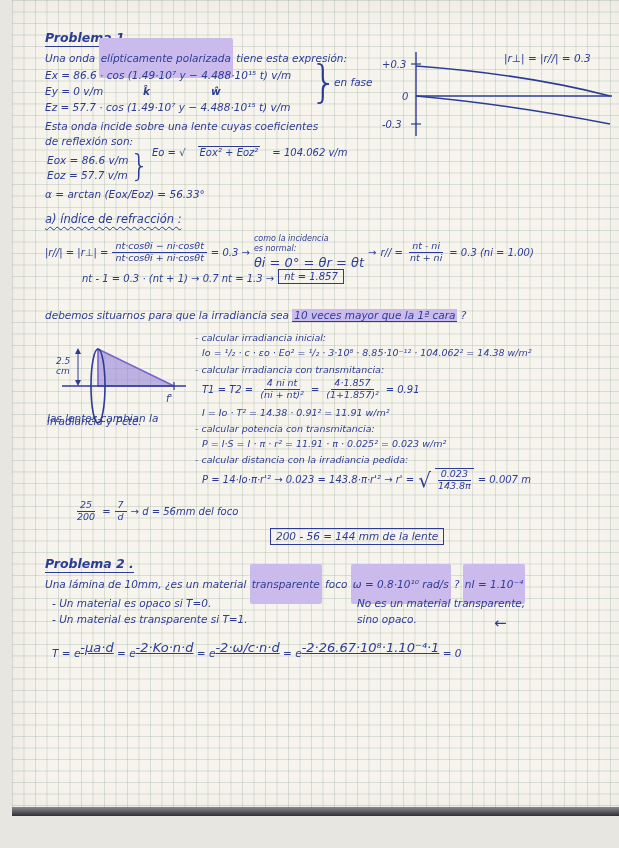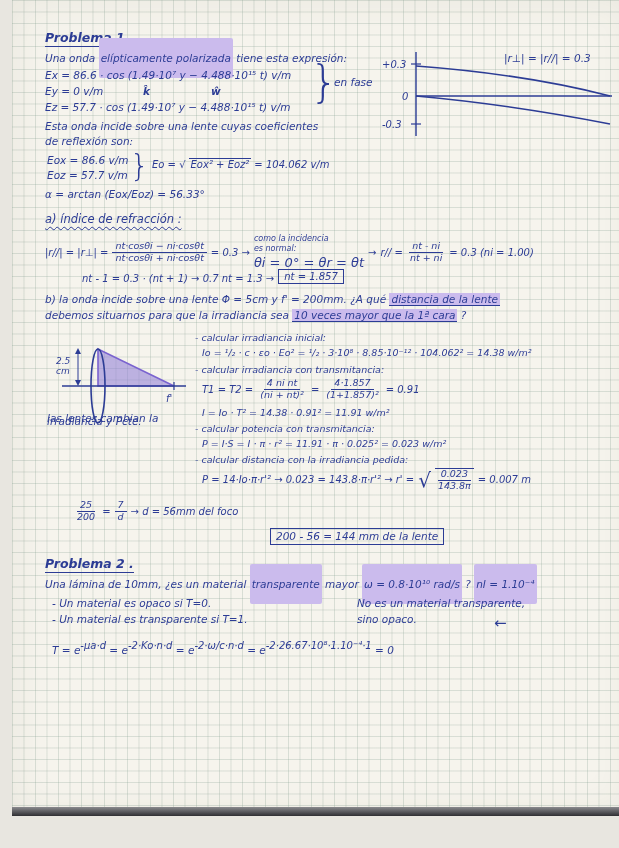--- a/index.html
+++ b/index.html
@@ -25,21 +25,21 @@
   .box{border:1.5px solid currentColor;padding:1px 5px;}
   .flex{position:absolute;display:flex;align-items:center;gap:4px;white-space:nowrap;font-size:10px;}
   .frac{display:inline-flex;flex-direction:column;align-items:center;line-height:1.15;font-size:9.5px;}
   .frac .num{border-bottom:1px solid currentColor;padding:0 3px;}
   .frac .den{padding:0 3px;}
   .rad{border-top:1.2px solid currentColor;padding:0 2px;}
   .radical{font-size:20px;line-height:0.8;font-style:normal;}
   .underroot{border-top:1.2px solid currentColor;font-style:italic;}
   .note{font-size:8px;line-height:1.3;display:inline-block;}
   .brace{position:absolute;font-style:normal;font-weight:300;color:#2c3c95;}
-  sup{font-size:10px;}
+  sup{font-size:13px;text-decoration:underline;}
   svg text{font-family:"DejaVu Sans", sans-serif;font-style:italic;fill:#2c3c95;}
   .bottom-edge{position:absolute;left:0;right:0;bottom:0;height:9px;background:linear-gradient(#8a8a8e,#2f2f33);}
 </style>
 </head>
 <body>
 
 <div class="page">
 
   <div class="line title" style="left:33px;top:30px;">Problema 1 .</div>
 
@@ -54,21 +54,21 @@
   <div class="brace" style="left:298px;top:56px;font-size:44px;">}</div>
   <div class="line" style="left:322px;top:76px;">en fase</div>
   <div class="line" style="left:33px;top:101px;">Ez = 57.7 · cos (1.49·10⁷ y − 4.488·10¹⁵ t)  v/m</div>
 
   <div class="line" style="left:33px;top:120px;">Esta onda incide sobre una lente cuyas coeficientes</div>
   <div class="line" style="left:33px;top:135px;">de reflexión son:</div>
 
   <div class="line" style="left:35px;top:154px;">Eox = 86.6 v/m</div>
   <div class="line" style="left:35px;top:169px;">Eoz = 57.7 v/m</div>
   <div class="brace" style="left:118px;top:148px;font-size:30px;">}</div>
-  <div class="flex" style="left:140px;top:158px;gap:3px;">
+  <div class="flex" style="left:140px;top:146px;gap:12px;">
     <span>Eo = √</span>
       <span class="rad">Eox² + Eoz²</span>
       <span> = 104.062 v/m</span>
   </div>
   <div class="line" style="left:33px;top:188px;">α = arctan (Eox/Eoz) = 56.33°</div>
 
   <svg style="position:absolute;left:366px;top:44px;" width="244" height="100" viewBox="0 0 244 100">
     <line x1="38" y1="8" x2="38" y2="92" stroke="#2c3c95" stroke-width="1.4"></line>
     <line x1="38" y1="52" x2="234" y2="52" stroke="#2c3c95" stroke-width="1.4"></line>
     <line x1="33" y1="20" x2="43" y2="20" stroke="#2c3c95" stroke-width="1.2"></line>
@@ -102,23 +102,20 @@
       <span class="den">nt + ni</span>
     </span>
     <span>= 0.3  (ni = 1.00)</span>
   </div>
 
   <div class="flex" style="left:70px;top:269px;align-items:flex-end;">
     <span>nt - 1 = 0.3 · (nt + 1)  →  0.7 nt = 1.3  →</span>
     <span class="box">nt = 1.857</span>
   </div>
 
-  <div class="line" style="left:33px;top:293px;">
-    <span>b) la onda incide sobre una lente Φ = 5cm y f' = 200mm. ¿A qué </span><span class="hl-u">distancia de la lente</span>
-  </div>
   <div class="line" style="left:33px;top:309px;">
     <span>debemos situarnos para que la irradiancia sea </span><span class="hl-u">10 veces mayor que la 1ª cara</span><span> ?</span>
   </div>
 
   <svg style="position:absolute;left:22px;top:328px;" width="160" height="100" viewBox="0 0 160 100">
     <polygon points="64,21 64,58 140,58" fill="rgba(141,122,214,0.55)" stroke="#7a63cf" stroke-width="1.6"></polygon>
     <line x1="28" y1="58" x2="152" y2="58" stroke="#2c3c95" stroke-width="1.3"></line>
     <ellipse cx="64" cy="58" rx="7" ry="37" fill="none" stroke="#2c3c95" stroke-width="1.6"></ellipse>
     <line x1="44" y1="22" x2="44" y2="56" stroke="#2c3c95" stroke-width="1"></line>
     <polygon points="44,20 41,26 47,26" fill="#2c3c95"></polygon>
@@ -174,21 +171,21 @@
       <span class="num">7</span>
       <span class="den">d</span>
     </span>
     <span>→  d = 56mm del foco</span>
   </div>
   <div class="line box" style="left:258px;top:528px;">200 - 56 = 144 mm de la lente</div>
 
   <div class="line title" style="left:33px;top:556px;">Problema 2 .</div>
 
   <div class="line" style="left:33px;top:578px;">
-    <span>Una lámina de 10mm, ¿es un material </span><span class="hl">transparente</span><span> mayor </span><span class="hl">ω = 0.8·10¹⁰ rad/s</span><span> ?   </span><span class="hl">nI = 1.10⁻⁴</span>
+    <span>Una lámina de 10mm, ¿es un material </span><span class="hl">transparente</span><span> foco </span><span class="hl">ω = 0.8·10¹⁰ rad/s</span><span> ?   </span><span class="hl">nI = 1.10⁻⁴</span>
   </div>
 
   <div class="line" style="left:40px;top:597px;text-align:center;">- Un material es opaco si T=0.</div>
   <div class="line" style="left:40px;top:613px;">- Un material es transparente si T=1.</div>
 
   <div class="line" style="left:345px;top:597px;">No es un material transparente,</div>
   <div class="line" style="left:345px;top:613px;">sino opaco.</div>
   <div class="line" style="left:482px;top:614px;font-size:15px;">←</div>
 
   <div class="line" style="left:40px;top:640px;">

